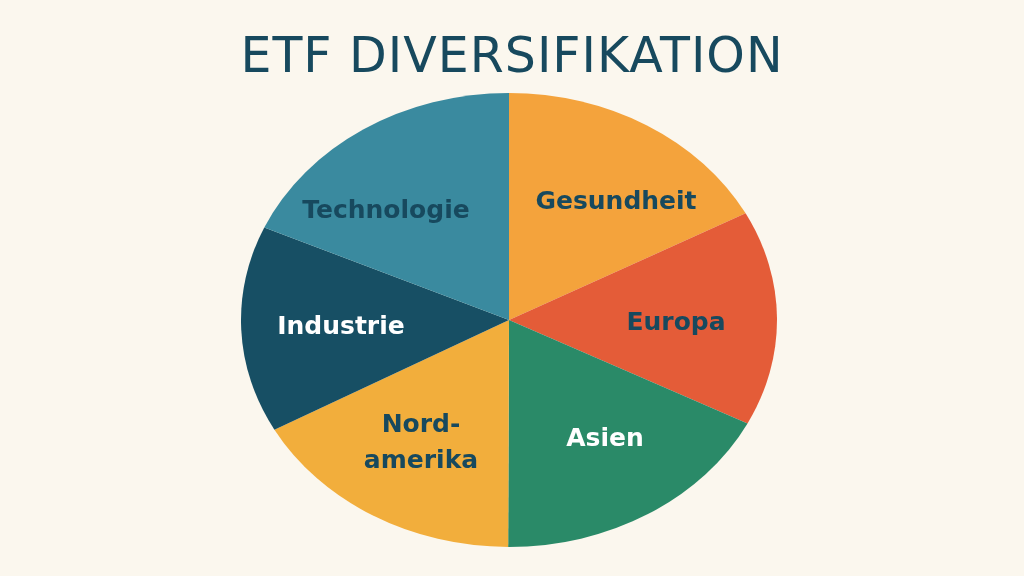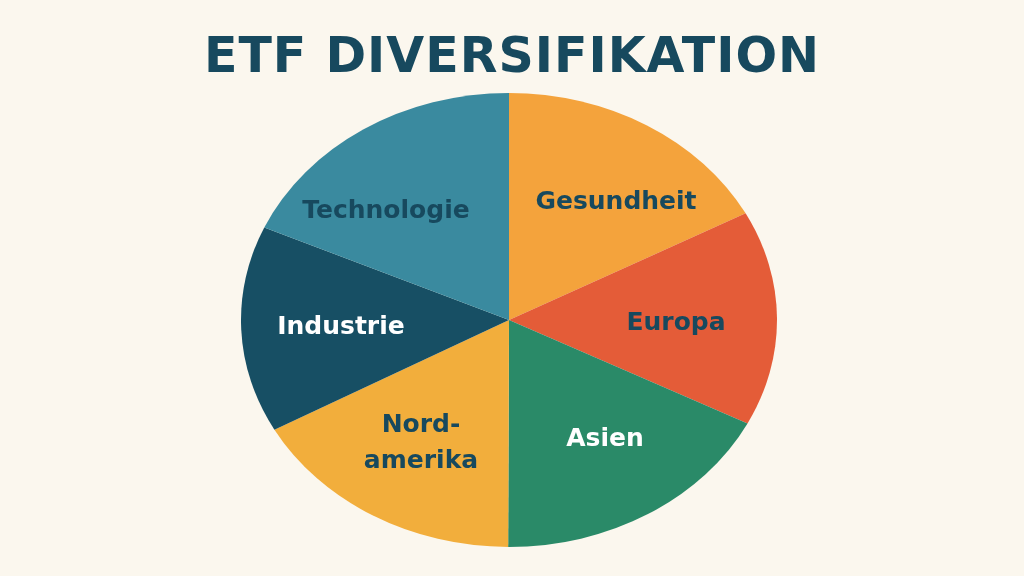--- a/index.html
+++ b/index.html
@@ -5,21 +5,21 @@
     html, body { margin: 0; padding: 0; }
     body {
       width: 1024px; height: 576px; overflow: hidden;
       background: #fbf7ee;
       font-family: "DejaVu Sans", sans-serif;
       position: relative;
     }
     .title {
       position: absolute; left: 0; right: 0; top: 26px;
       text-align: center;
-      font-size: 49px; font-weight: bold;
+      font-size: 49px; font-weight: normal;
       color: #17495e; letter-spacing: 1px;
       line-height: 60px;
     }
     svg.pie { position: absolute; left: 0; top: 0; }
     .lbl {
       font-family: "DejaVu Sans", sans-serif;
       font-weight: bold; font-size: 25px;
     }
   </style>
 </head>

